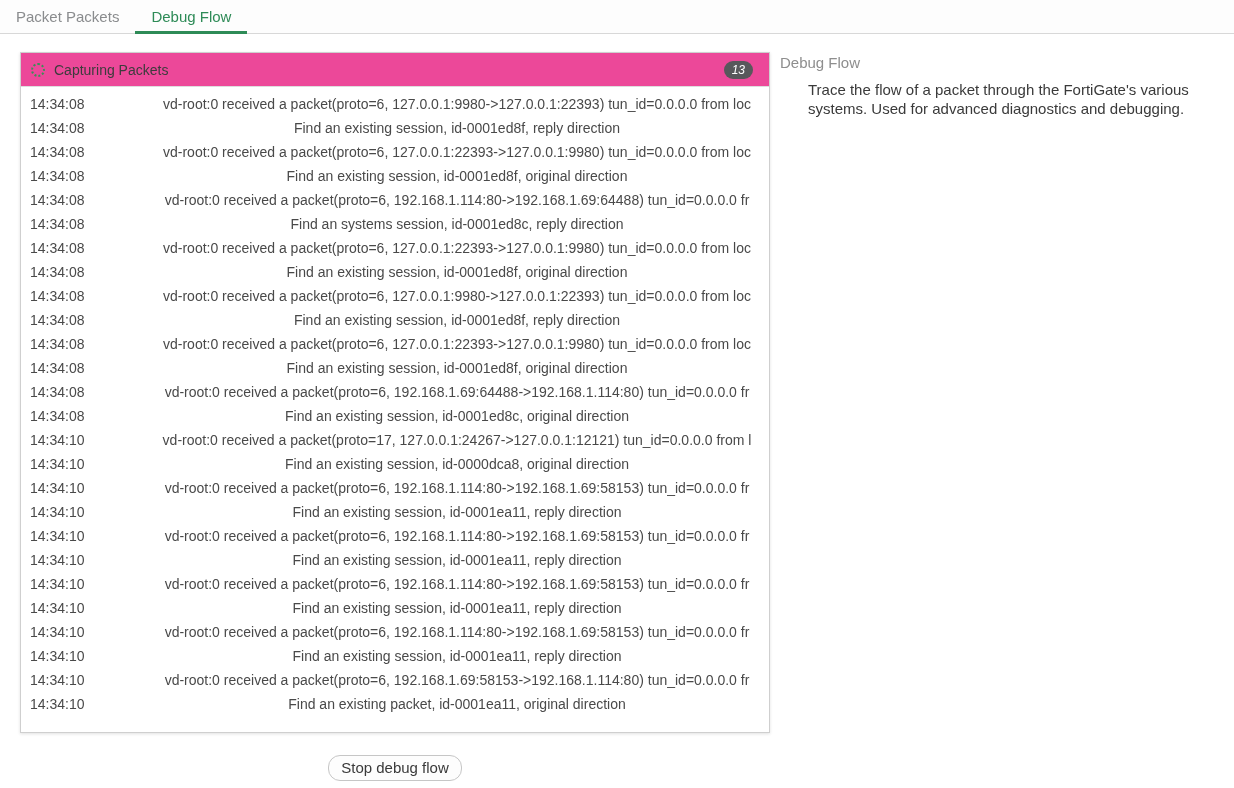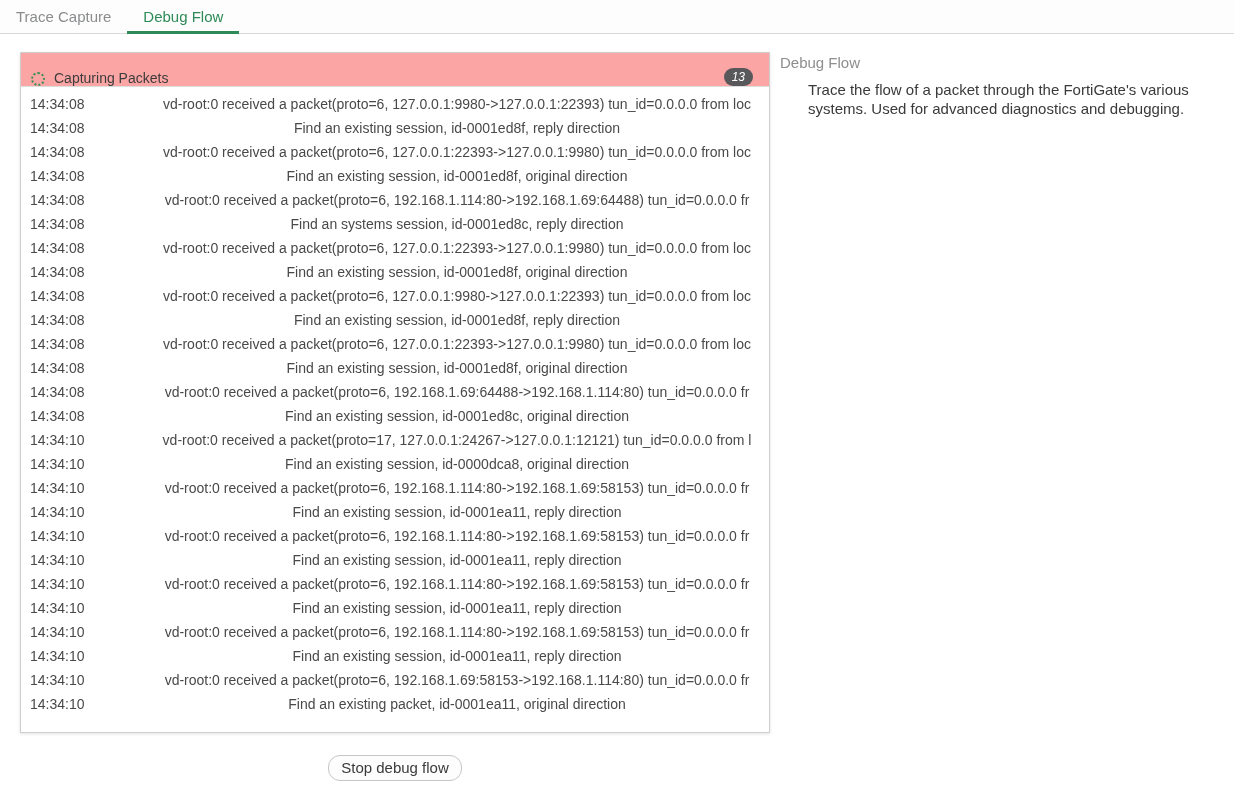--- a/index.html
+++ b/index.html
@@ -22,22 +22,22 @@
   }
 
   
   .capture-panel {
     position: absolute; left: 20px; top: 52px; width: 750px; height: 681px;
     background: #ffffff; border: 1px solid #cfcfcf;
     box-shadow: 0 1px 3px rgba(0,0,0,0.12);
     display: flex; flex-direction: column;
   }
   .capture-header {
-    flex: 0 0 34px; display: flex; align-items: flex-end;
-    background: #fca5a5; border-bottom: 1px solid #dddddd;
+    flex: 0 0 34px; display: flex; align-items: center;
+    background: #ec4899; border-bottom: 1px solid #dddddd;
     padding: 0 16px 0 10px;
   }
   .spinner {
     width: 14px; height: 14px; border-radius: 50%;
     border: 2px dotted #3a8f58; margin-right: 9px; flex: 0 0 auto;
     animation: spin 1.6s linear infinite;
   }
   @keyframes spin { to { transform: rotate(360deg); } }
   .capture-title { font-size: 14px; color: #3c3c3c; }
   .badge {
@@ -71,21 +71,21 @@
     font-size: 15px; color: #3a3a3a; background: #fdfdfd;
     border: 1px solid #c6c6c6; border-radius: 12px;
     padding: 2px 12px 4px 12px; height: 26px; cursor: pointer;
   }
 </style>
 </head>
 <body>
 
 <div class="tabbar">
   <div class="tab">
-    <span>Trace Capture</span>
+    <span>Packet Packets</span>
   </div>
   <div class="tab active">
     <span>Debug Flow</span>
   </div>
 </div>
 
 <div class="capture-panel">
   <div class="capture-header">
     <span class="spinner"></span>
     <span class="capture-title">Capturing Packets</span>

